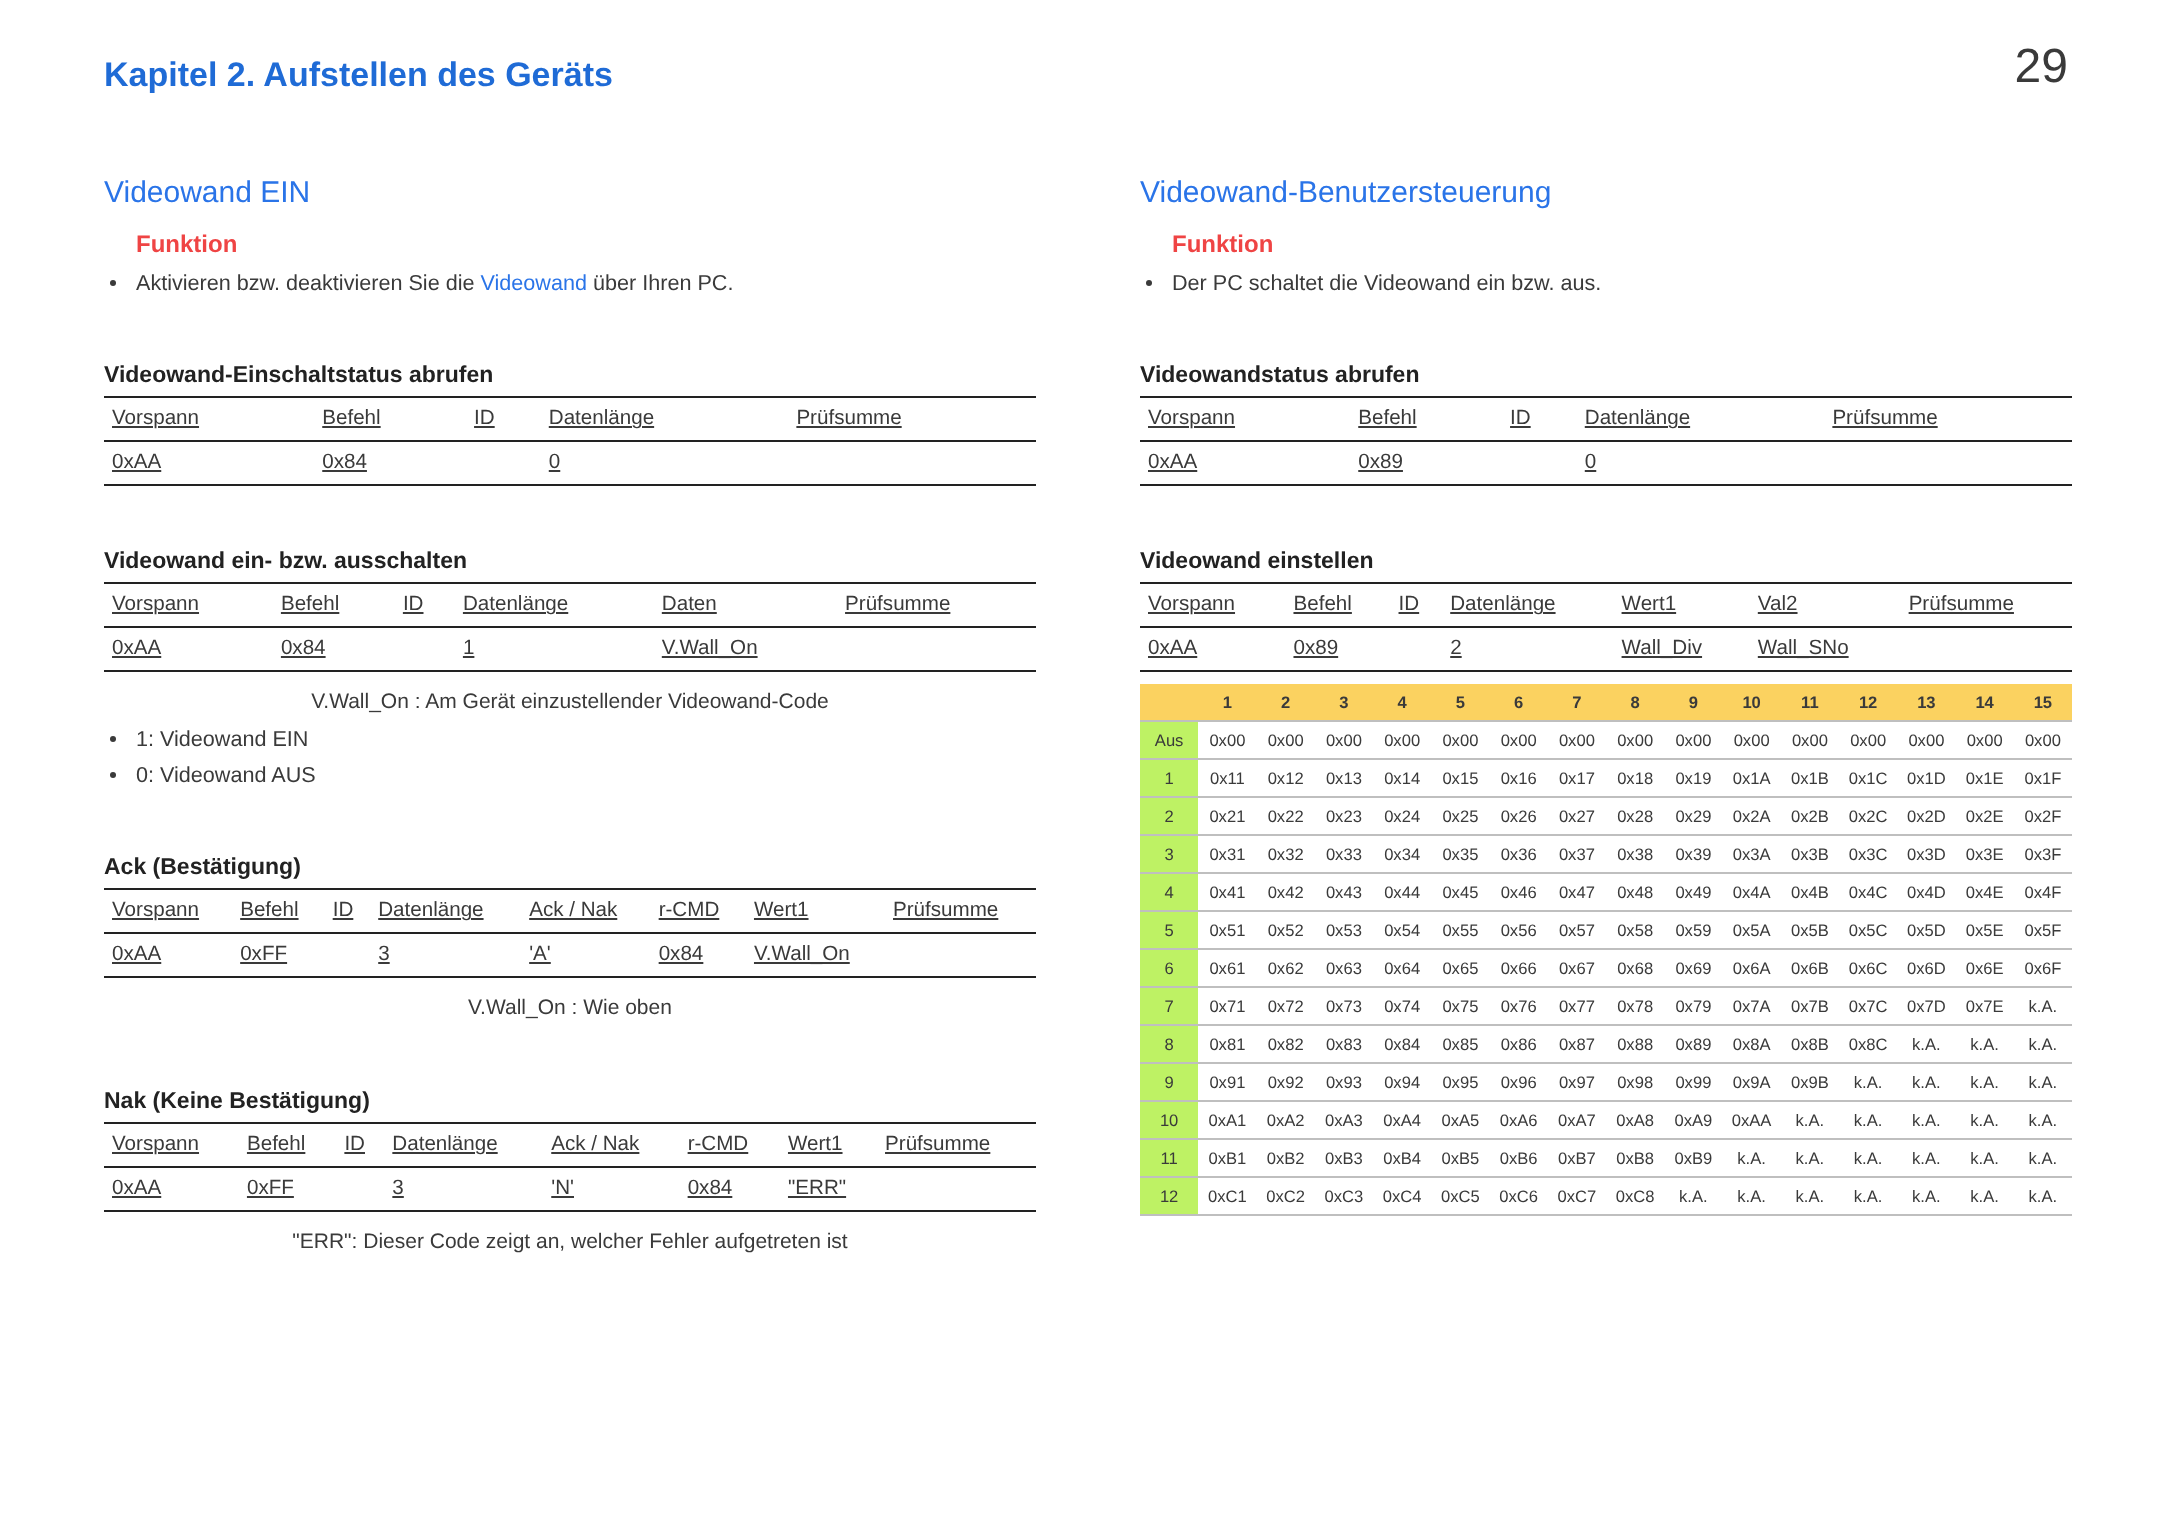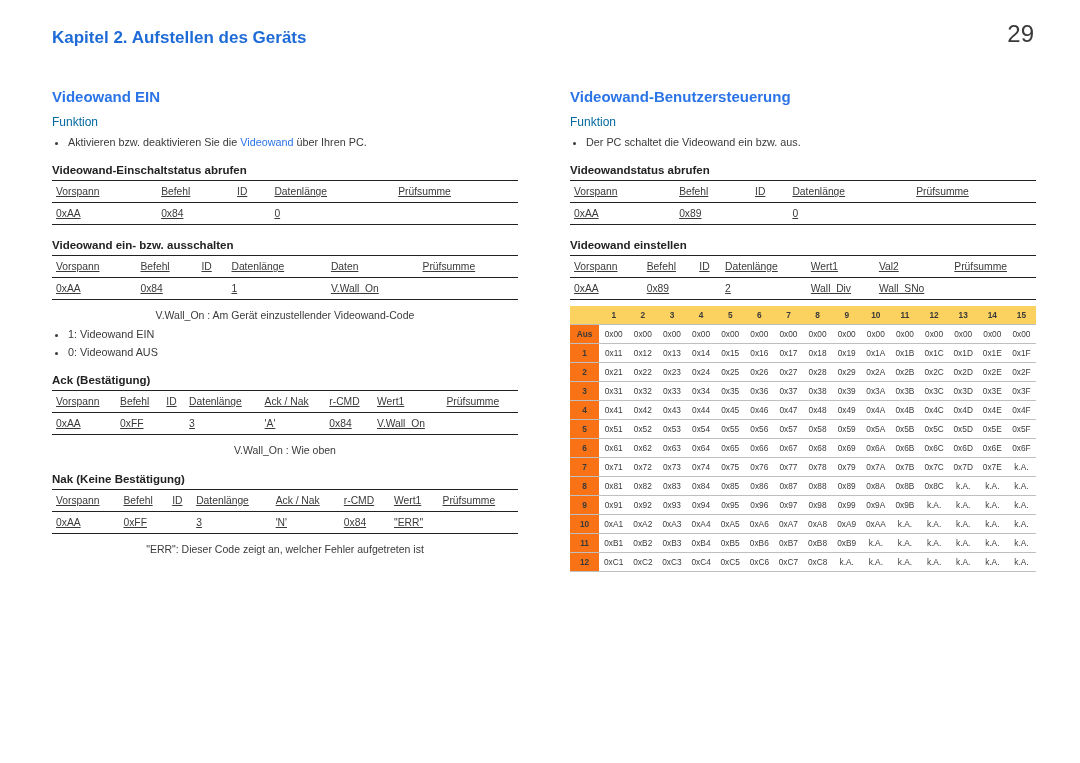--- a/index.html
+++ b/index.html
@@ -15,23 +15,23 @@
   .page-num {
     position:absolute; top:20px; right:46px;
     font-size:24px; color:#3a3a3a; font-weight:300;margin-left:15px;
   }
   .chapter {
     font-size:17px; color:#1f6bd6; font-weight:600;
     margin-bottom:40px;
   }
   .cols { display:flex; gap:52px; }
   .col { flex:1; min-width:0; }
-  h2 { color:#2a74e8; font-size:15px; font-weight:700; margin:0 0 10px 0; }
-  h3 { font-size:12px; font-weight:400; margin:0 0 5px 0; color:#0369a1; }
-  h4 { font-size:11.5px; font-weight:700; margin:14px 0 4px 0; color:#222; }
+  h2 { color:#2a74e8; font-size:15px; font-weight:400; margin:0 0 10px 0; }
+  h3 { font-size:12px; font-weight:700; margin:0 0 5px 16px; color:#ef4444; }
+  h4 { font-size:11.5px; font-weight:700; margin:32px 0 4px 0; color:#222; }
   p, ul, li { font-size:10.8px; margin:2px 0; line-height:1.5; }
   ul { padding-left:16px; margin:2px 0 10px 0; }
   .inline-accent { color:#2a74e8; }
   table.spec {
     width:100%; border-collapse:collapse; font-size:10.3px;
     margin-top:4px;
     text-decoration:underline;
   }
   table.spec th, table.spec td {
     text-align:left; padding:5px 4px; font-weight:400;
@@ -47,22 +47,22 @@
   }
   table.matrix th, table.matrix td {
     text-align:center; padding:4px 0;
     border-bottom:1px solid #bfbfbf;
     width:28px;
   }
   table.matrix thead th {
     background:#fbd260;
   }
   table.matrix tbody th {
-    background:#f97316;
-    font-weight:700;
+    background:#bef264;
+    font-weight:400;
   }
 </style>
 </head>
 <body>
 
 <div class="page-num">29</div>
 <div class="chapter">Kapitel 2. Aufstellen des Geräts</div>
 
 <div class="cols">
 

